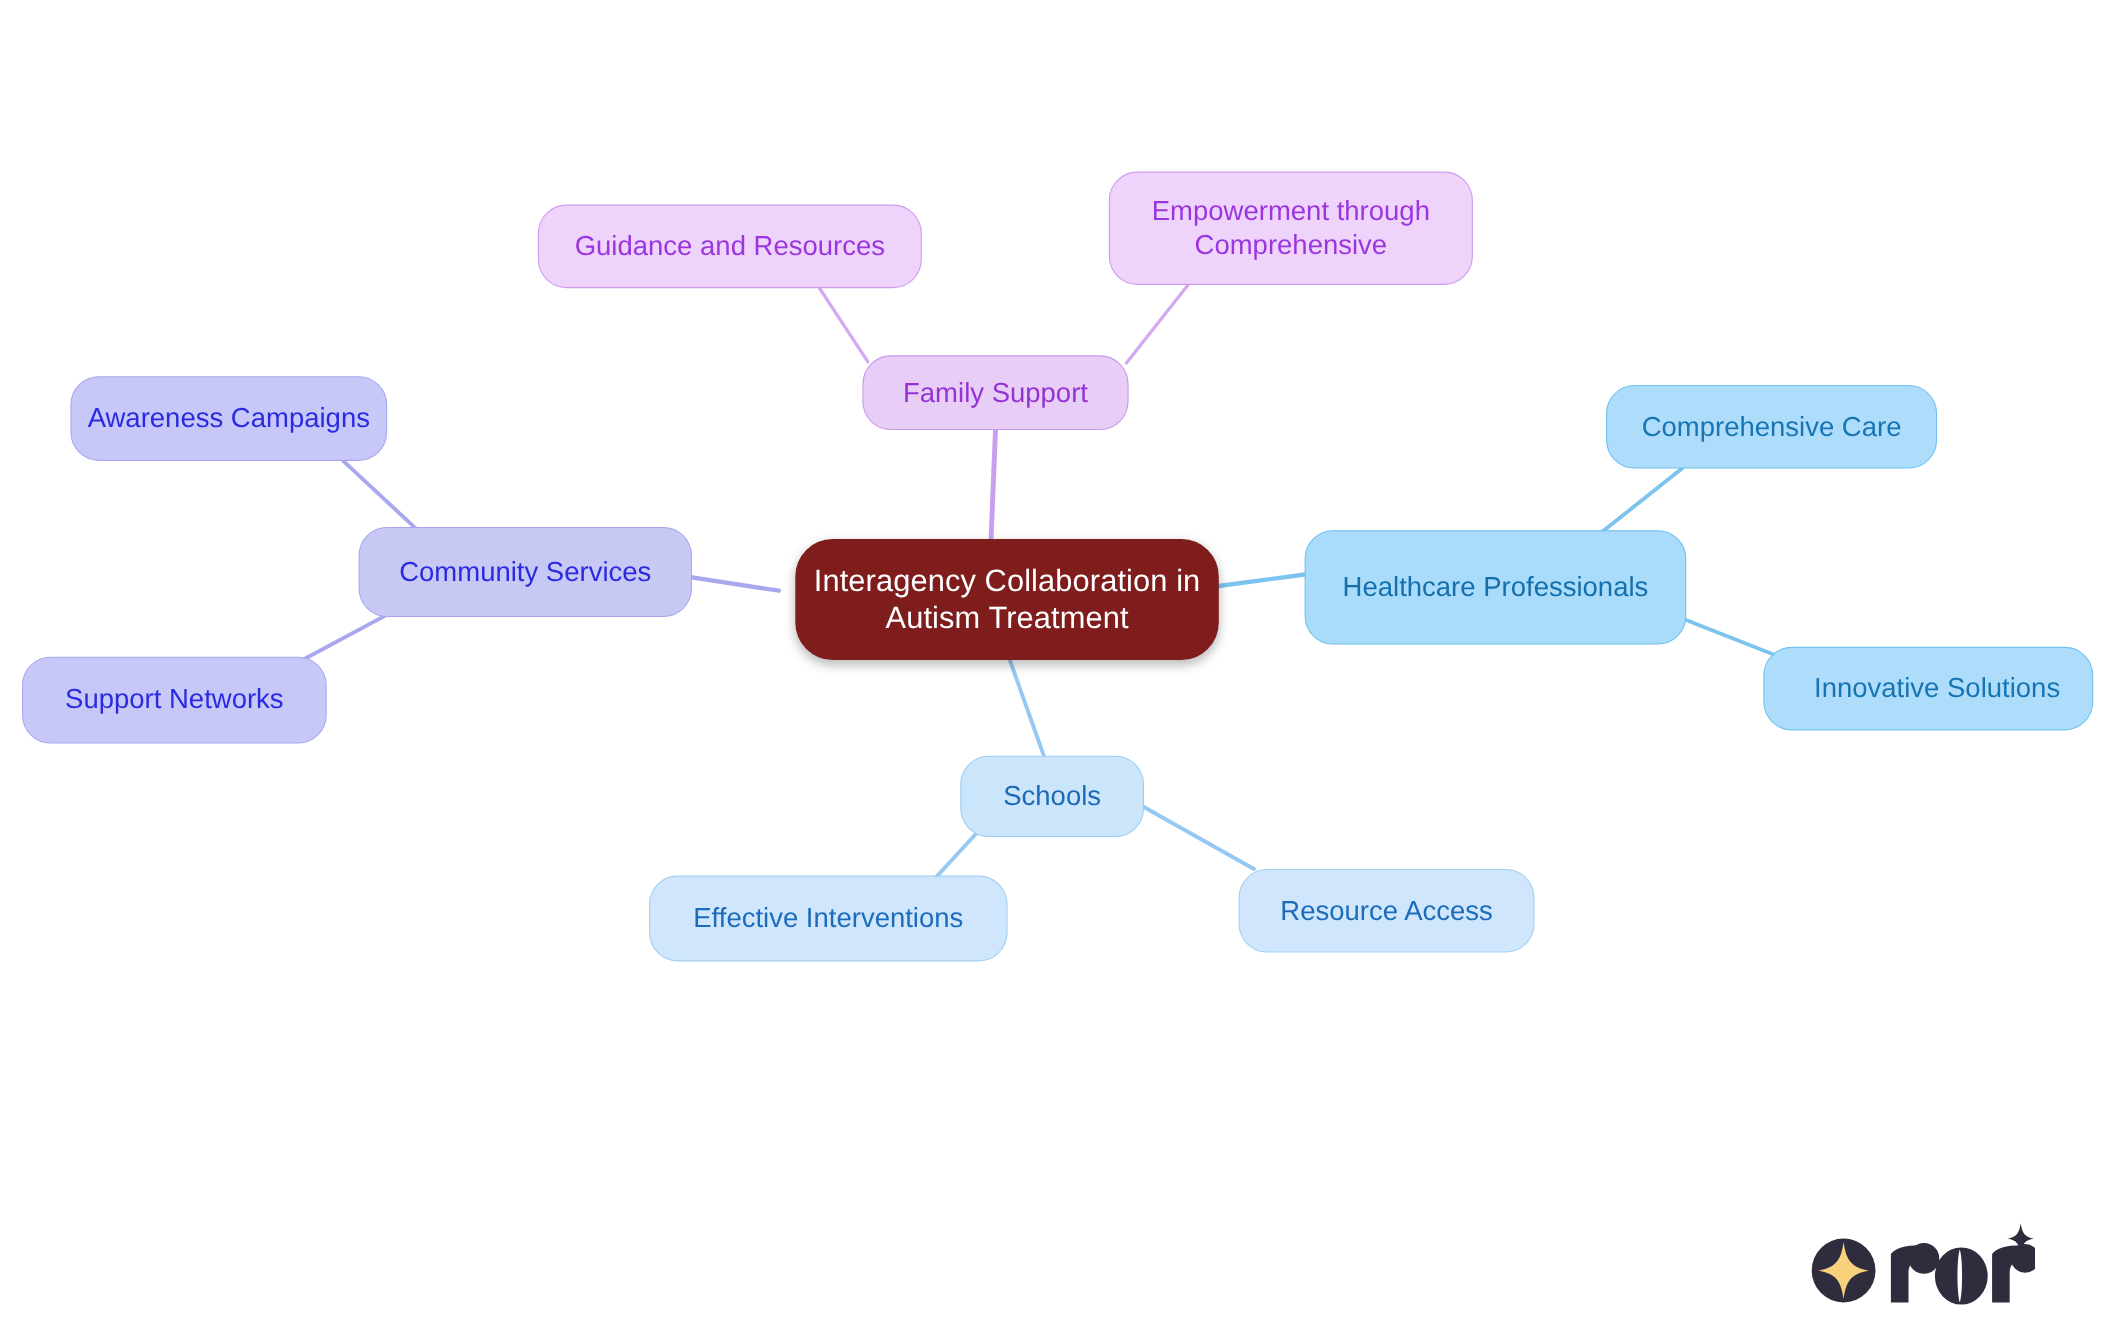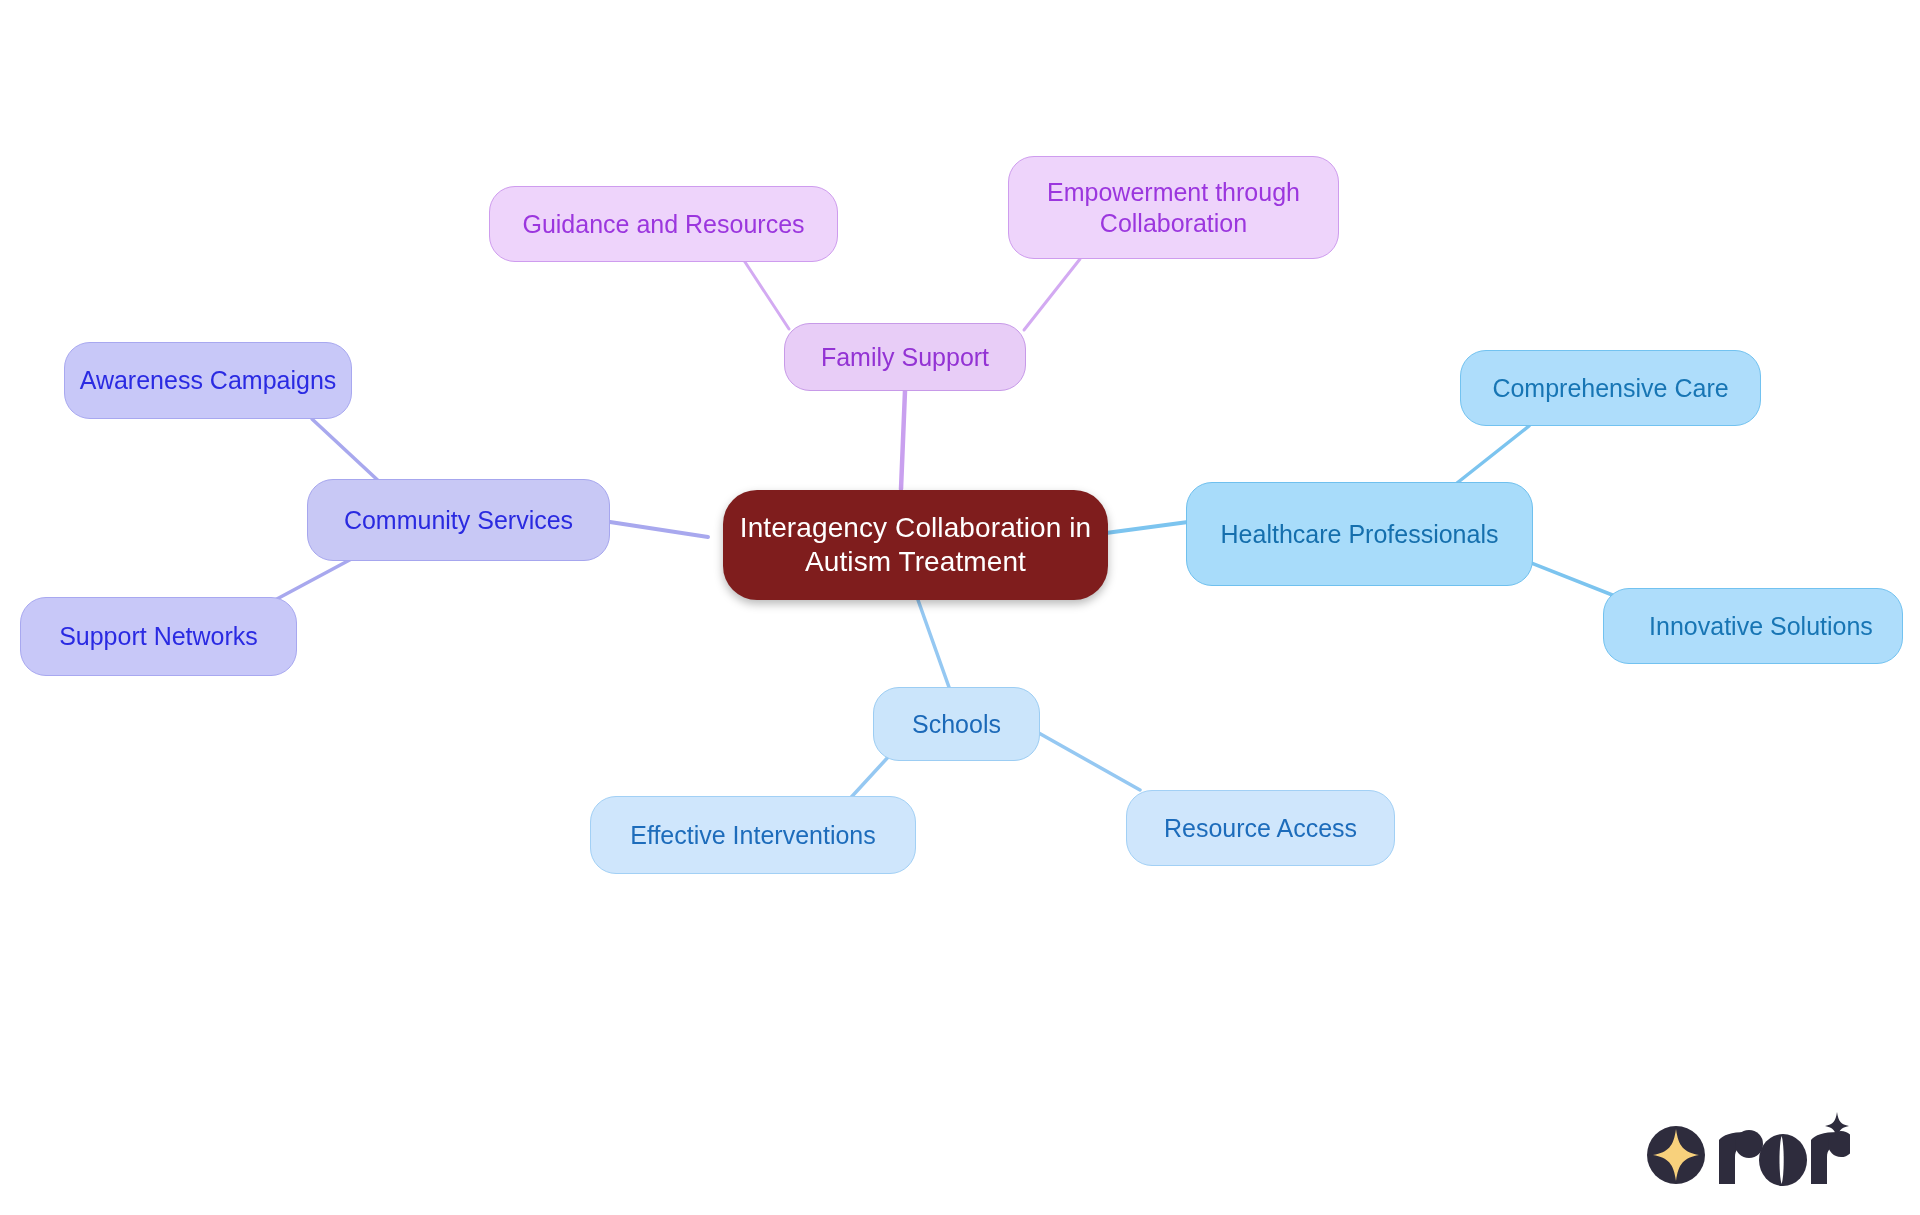--- a/index.html
+++ b/index.html
@@ -57,20 +57,21 @@
   }
   .node.leaf-purple {
     background: #eed4fb;
     border-color: #ce9cee;
     color: #9b36de;
   }
   .node.branch-indigo {
     background: #c8c8f5;
     border-color: #a6a6ee;
     color: #2a2ae0;
+    margin-left: 19px;
   }
   .node.leaf-indigo {
     background: #c8c8f8;
     border-color: #a8a8f0;
     color: #2a2ae2;
   }
   .node.branch-sky {
     background: #a8dcfa;
     border-color: #6fc0ee;
     color: #156fad;
@@ -115,21 +116,21 @@
       <line x1="890" y1="755" x2="822" y2="829" stroke="#95c8f2" stroke-width="3.5" stroke-linecap="round"></line>
       <line x1="1037" y1="732" x2="1140" y2="790" stroke="#95c8f2" stroke-width="3.5" stroke-linecap="round"></line>
     </svg>
 
   <div id="node-layer">
       <div class="node root" style="left: 723px; top: 490px; width: 385px; height: 110px; font-size: 28px;"><span>Interagency Collaboration in
 Autism Treatment</span></div>
       <div class="node branch-purple" style="left: 784px; top: 323px; width: 242px; height: 68px; font-size: 25px; background: rgb(232, 205, 247); border-color: rgb(199, 154, 232); color: rgb(147, 51, 212);"><span>Family Support</span></div>
       <div class="node leaf-purple" style="left: 489px; top: 186px; width: 349px; height: 76px; font-size: 25px; background: rgb(238, 212, 251); border-color: rgb(206, 156, 238); color: rgb(155, 54, 222);"><span>Guidance and Resources</span></div>
       <div class="node leaf-purple" style="left: 1008px; top: 156px; width: 331px; height: 103px; font-size: 25px; background: rgb(238, 212, 251); border-color: rgb(206, 156, 238); color: rgb(155, 54, 222);"><span>Empowerment through
-Collaboration</span></div>
+Comprehensive</span></div>
       <div class="node branch-indigo" style="left: 307px; top: 479px; width: 303px; height: 82px; font-size: 25px; background: rgb(200, 200, 245); border-color: rgb(166, 166, 238); color: rgb(42, 42, 224);"><span>Community Services</span></div>
       <div class="node leaf-indigo" style="left: 64px; top: 342px; width: 288px; height: 77px; font-size: 25px; background: rgb(200, 200, 248); border-color: rgb(168, 168, 240); color: rgb(42, 42, 226);"><span>Awareness Campaigns</span></div>
       <div class="node leaf-indigo" style="left: 20px; top: 597px; width: 277px; height: 79px; font-size: 25px; background: rgb(200, 200, 248); border-color: rgb(168, 168, 240); color: rgb(42, 42, 226);"><span>Support Networks</span></div>
       <div class="node branch-sky" style="left: 1186px; top: 482px; width: 347px; height: 104px; font-size: 25px; background: rgb(168, 220, 250); border-color: rgb(111, 192, 238); color: rgb(21, 111, 173);"><span>Healthcare Professionals</span></div>
       <div class="node leaf-sky" style="left: 1460px; top: 350px; width: 301px; height: 76px; font-size: 25px; background: rgb(174, 221, 251); border-color: rgb(114, 194, 240); color: rgb(23, 117, 180);"><span>Comprehensive Care</span></div>
       <div class="node leaf-sky" style="left: 1603px; top: 588px; width: 300px; height: 76px; font-size: 25px; background: rgb(174, 221, 251); border-color: rgb(114, 194, 240); color: rgb(23, 117, 180); padding-left: 16px;"><span>Innovative Solutions</span></div>
       <div class="node branch-sky-light" style="left: 873px; top: 687px; width: 167px; height: 74px; font-size: 25px; background: rgb(203, 229, 251); border-color: rgb(156, 205, 243); color: rgb(27, 105, 184);"><span>Schools</span></div>
       <div class="node leaf-sky-light" style="left: 590px; top: 796px; width: 326px; height: 78px; font-size: 25px; background: rgb(207, 230, 252); border-color: rgb(162, 208, 245); color: rgb(29, 108, 187);"><span>Effective Interventions</span></div>
       <div class="node leaf-sky-light" style="left: 1126px; top: 790px; width: 269px; height: 76px; font-size: 25px; background: rgb(207, 230, 252); border-color: rgb(162, 208, 245); color: rgb(29, 108, 187);"><span>Resource Access</span></div>
     </div>

